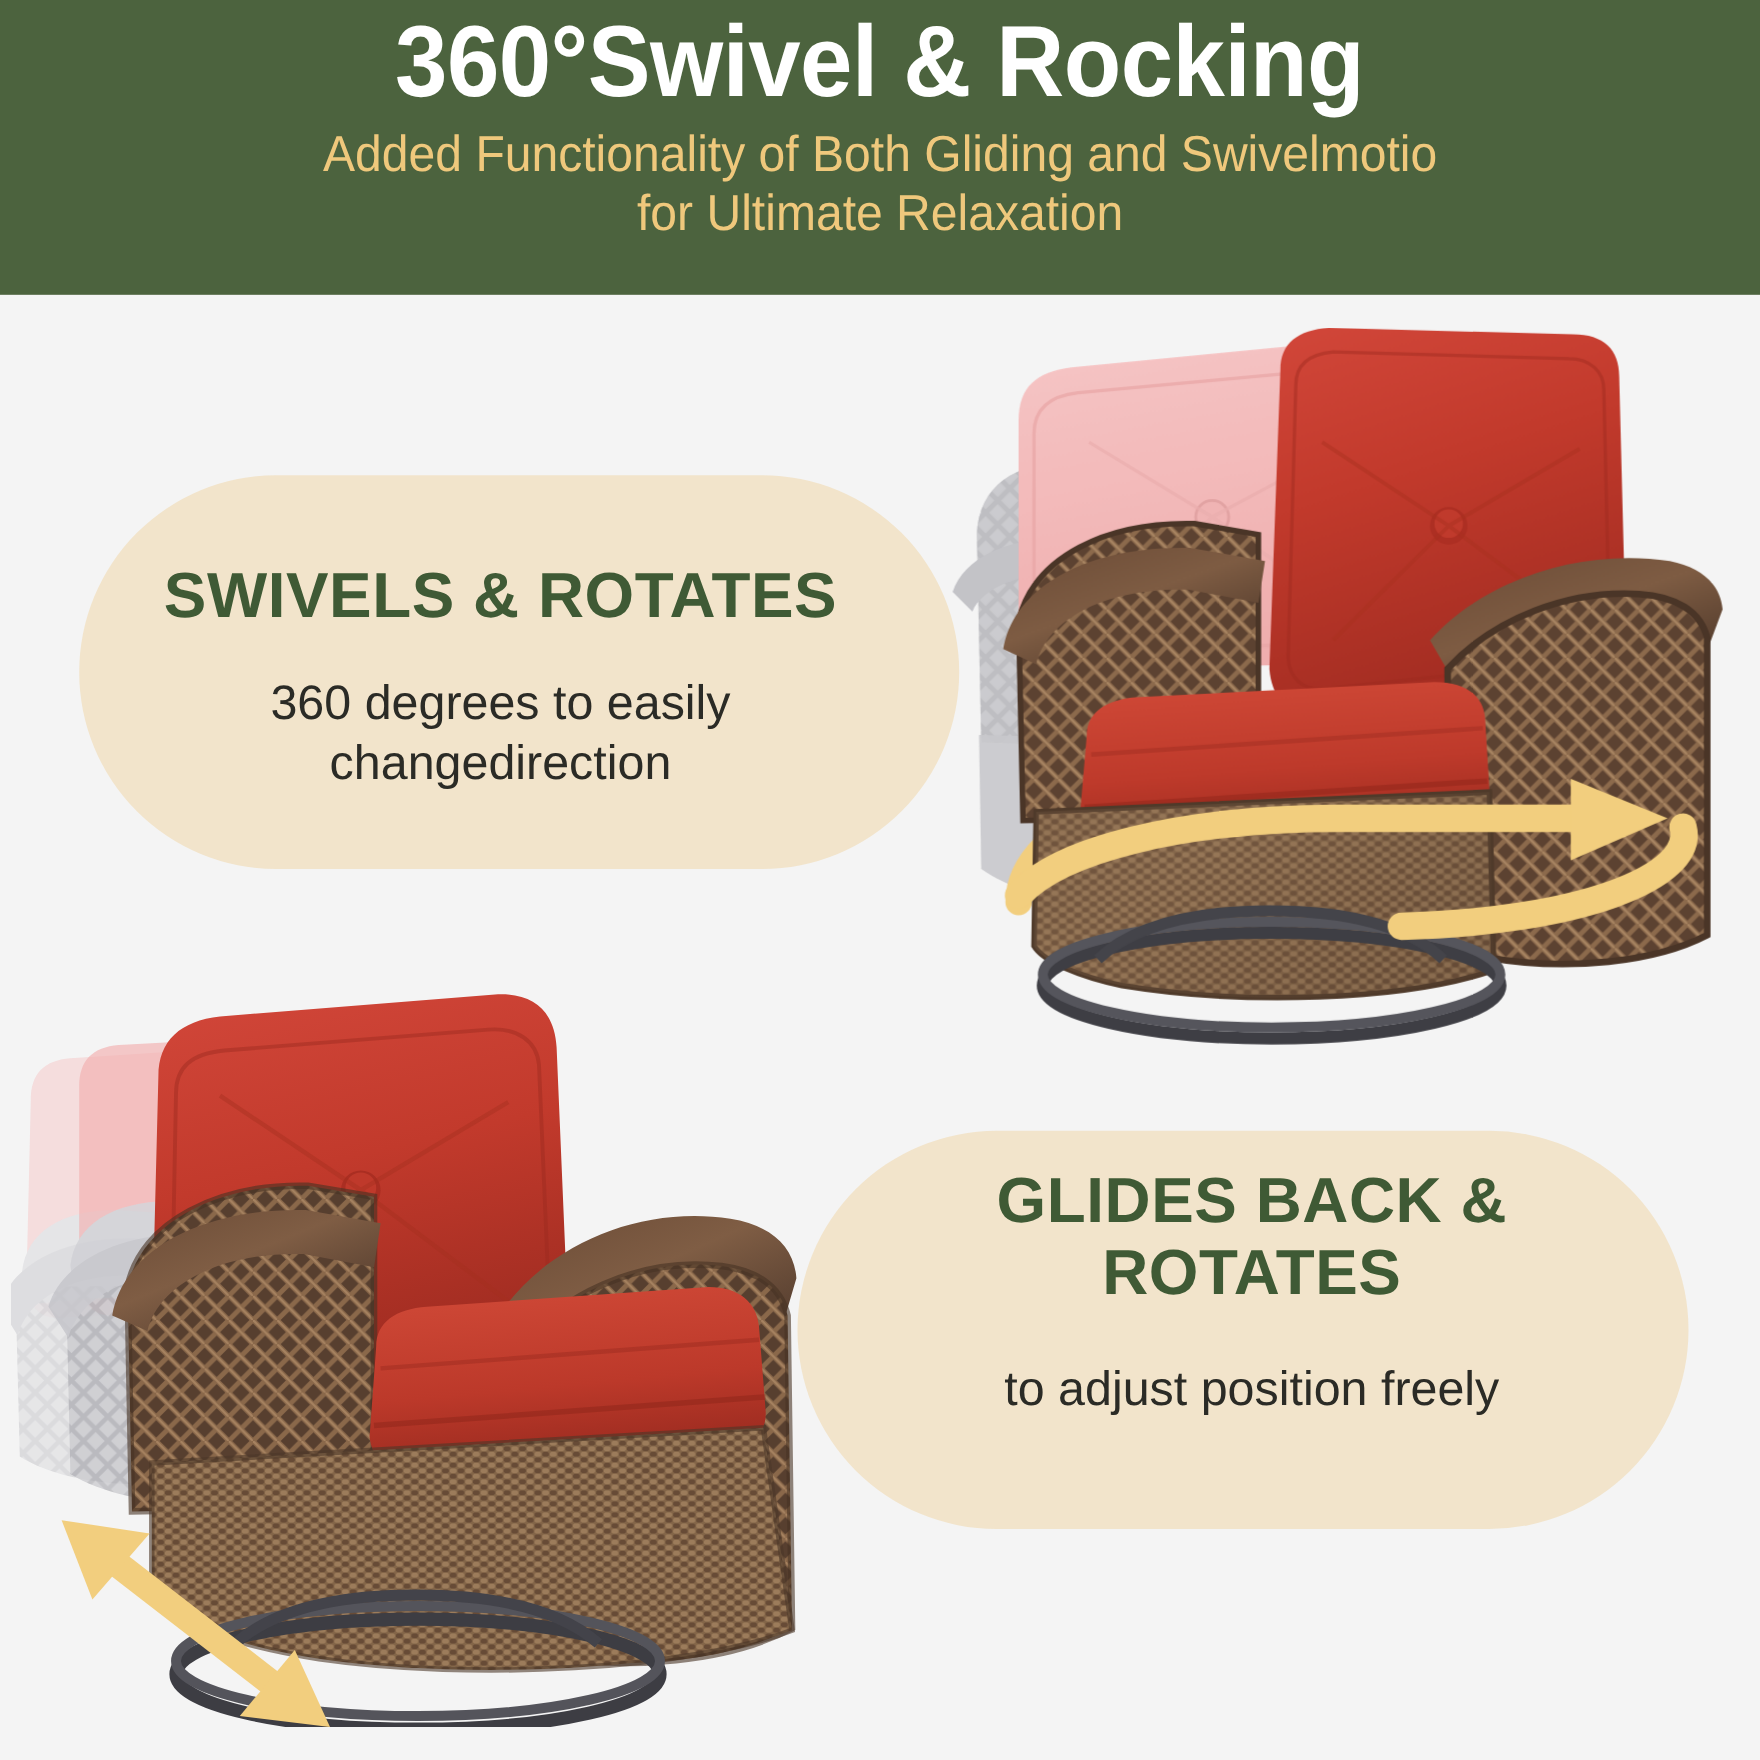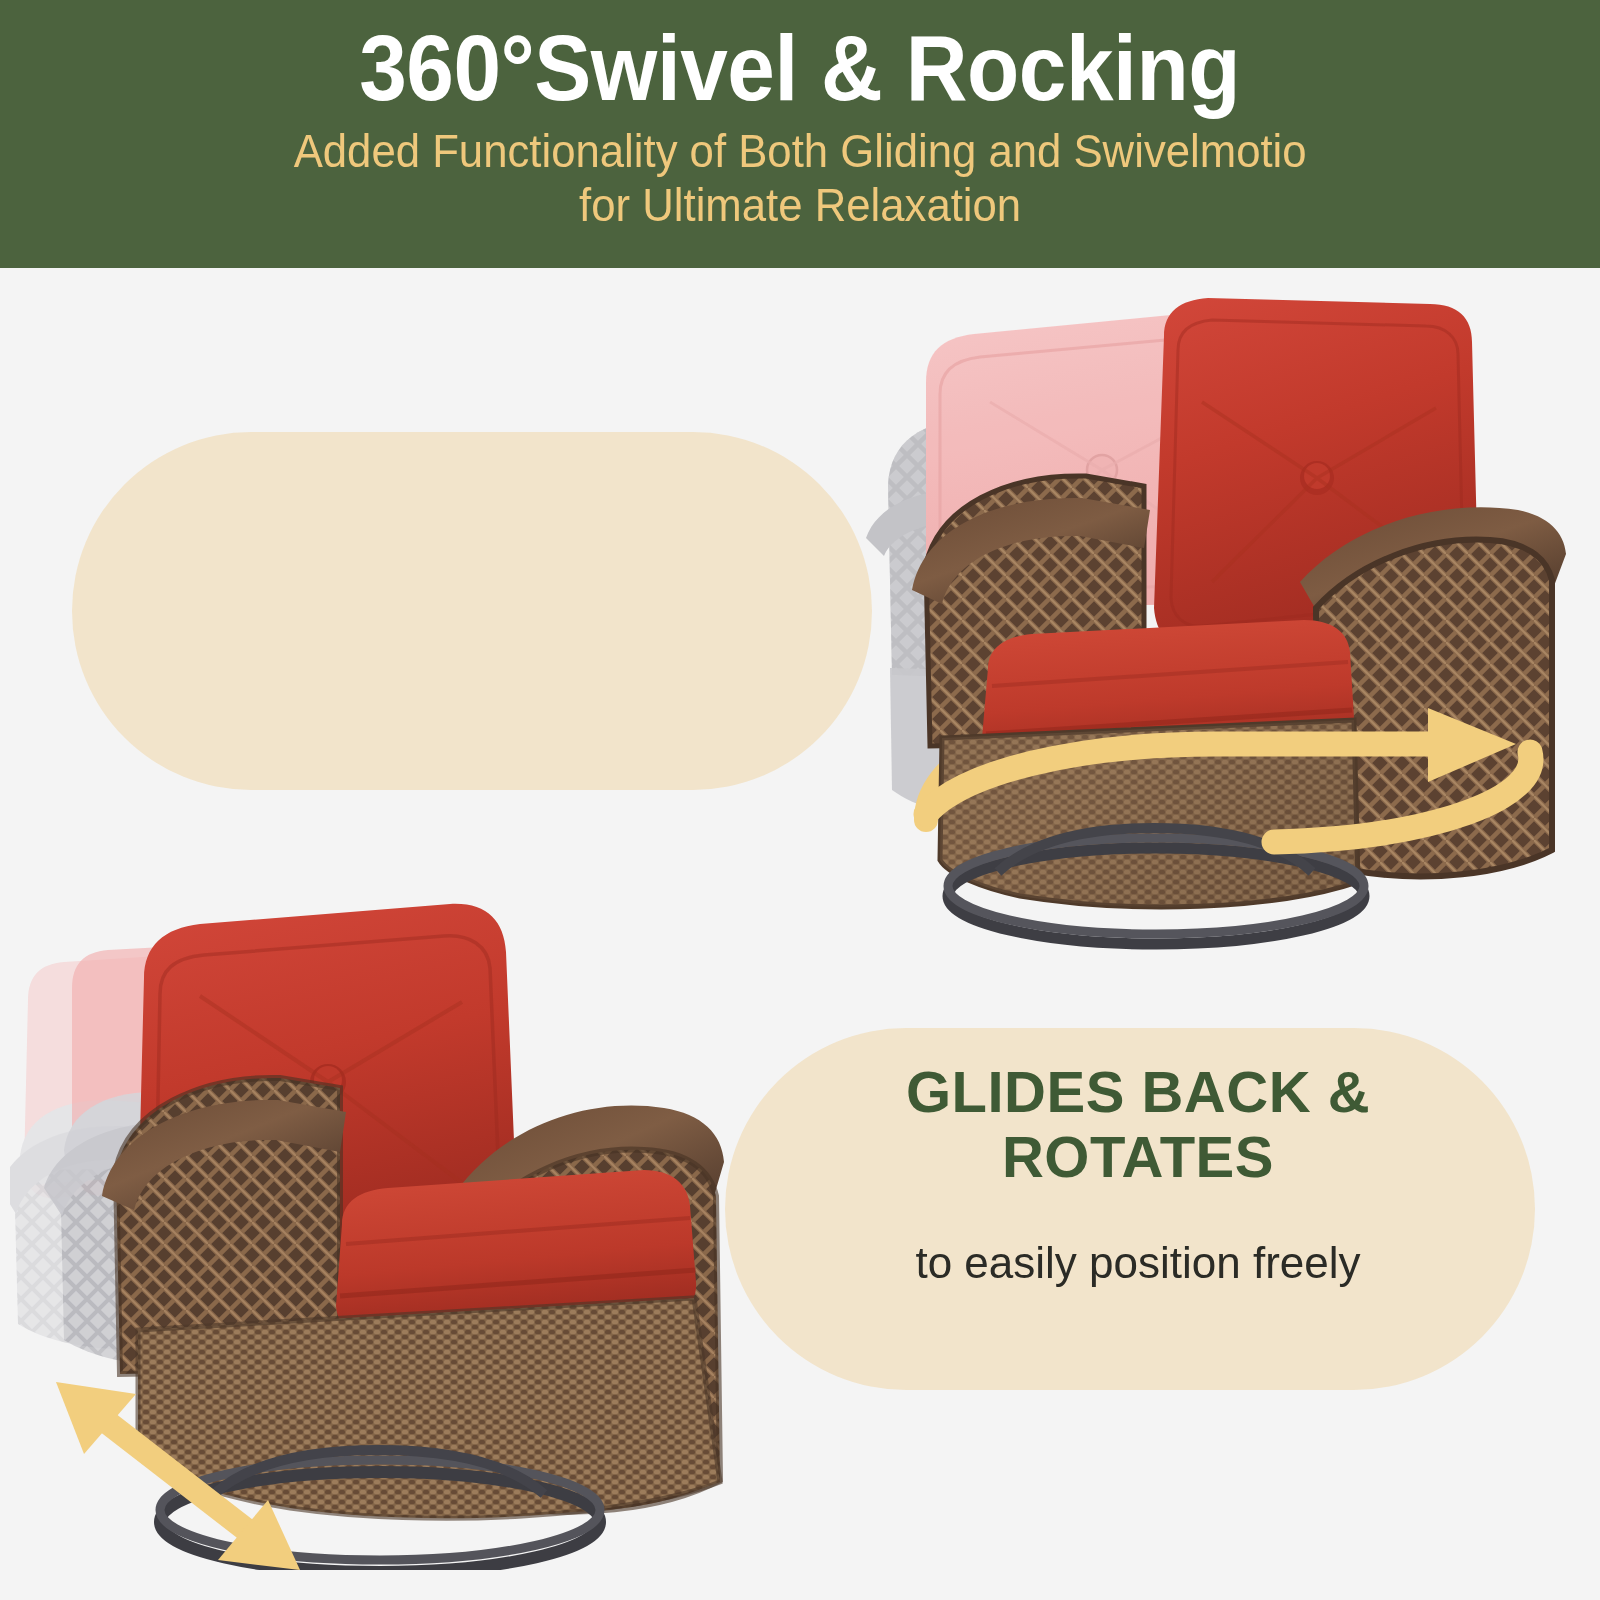--- a/index.html
+++ b/index.html
@@ -10,21 +10,21 @@
     overflow:hidden;
     position:relative;
   }
   .stage{position:absolute;inset:0;width:1600px;height:1600px;}
 
   
   .header{
     position:absolute;left:0;top:0;width:1600px;height:268px;
     background:#4C633E;
     display:flex;flex-direction:column;align-items:center;justify-content:flex-start;
-    box-sizing:border-box;padding-top:22px;
+    box-sizing:border-box;padding-top:10px;
   }
   .header-title{
     color:#FFFFFF;
     font-family:"Liberation Sans Narrow","Liberation Sans",sans-serif;
     font-weight:bold;
     font-size:92px;
     line-height:1.02;
     letter-spacing:-0.5px;
     transform:scaleX(0.93);
     white-space:nowrap;
@@ -213,20 +213,27 @@
 
       <g>
         <path d="M672 492 C660 538 548 570 396 570 C228 570 96 532 96 486" fill="none" stroke="#F2CE7E" stroke-width="24" stroke-linecap="round" opacity="0.0"></path>
         <path d="M96 524 C132 482 246 454 386 454 L608 454" fill="none" stroke="#F2CE7E" stroke-width="25" stroke-linecap="round"></path>
         <path d="M598 418 L686 454 L598 492 Z" fill="#F2CE7E"></path>
         <path d="M700 462 C712 508 604 548 444 552" fill="none" stroke="#F2CE7E" stroke-width="25" stroke-linecap="round"></path>
       </g>
     </svg>
   </div>
 
+  <div class="feature-text" id="text-swivel">
+    <div class="feature-title">SWIVELS &amp; ROTATES</div>
+    <div class="feature-body">
+      <div>360 degrees to easily</div>
+      <div>changedirection</div>
+    </div>
+  </div>
 
   <div class="pill" id="pill-glide"></div>
 
   <div class="scene" id="scene-glide">
     <svg viewBox="0 0 740 700" xmlns="http://www.w3.org/2000/svg">
       <defs>
         <linearGradient id="redBack2" x1="0" y1="0" x2="0.25" y2="1">
           <stop offset="0%" stop-color="#D2473A"></stop>
           <stop offset="50%" stop-color="#C23A2C"></stop>
           <stop offset="100%" stop-color="#A02C21"></stop>
@@ -331,17 +338,17 @@
       </g>
     </svg>
   </div>
 
   <div class="feature-text" id="text-glide">
     <div class="feature-title">
       <div>GLIDES BACK &amp;</div>
       <div>ROTATES</div>
     </div>
     <div class="feature-body">
-      <div>to easily position freely</div>
+      <div>to adjust position freely</div>
     </div>
   </div>
 
 </div>
 
 </body></html>

